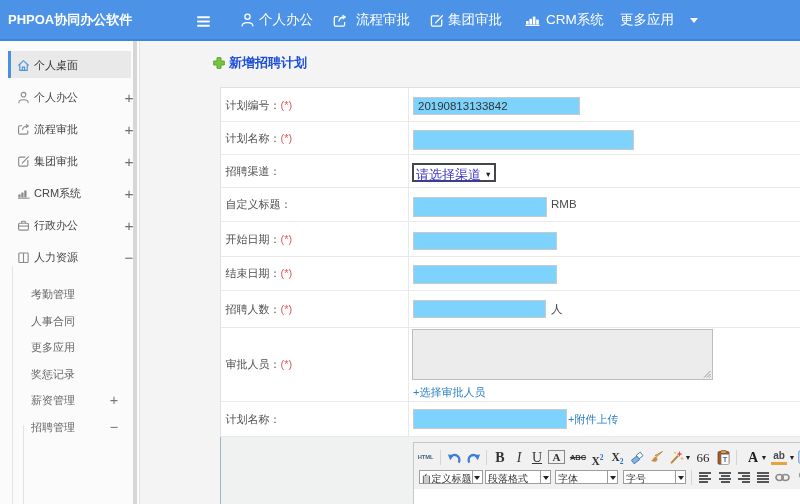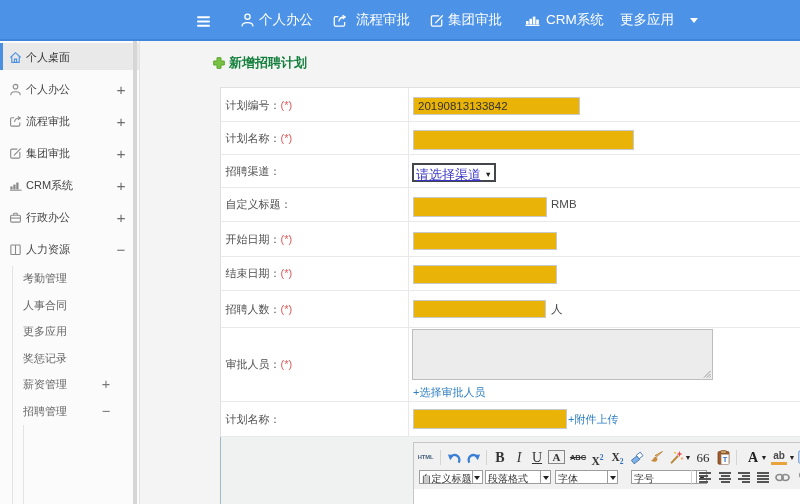--- a/index.html
+++ b/index.html
@@ -6,46 +6,46 @@
 body{width:800px;height:504px;overflow:hidden;position:relative;font-family:"Liberation Sans",sans-serif;background:#f4f4f4}
 .abs{position:absolute}
 
 #nav{position:absolute;left:0;top:0;width:800px;height:39px;background:#4c93e8;border-bottom:2px solid #3f85d9;z-index:5}
 #nav .logo{position:absolute;left:8px;top:0;height:39px;line-height:39px;color:#fff;font-size:13px;font-weight:bold}
 #nav .mi{position:absolute;top:0;height:39px;line-height:39px;color:#fff;font-size:13.5px}
 #nav svg{position:absolute;top:14px}
 
 #side{position:absolute;left:0;top:41px;width:140px;height:463px;background:#fbfbfb;border-right:1px solid #e3e3e3;box-sizing:border-box;z-index:4}
 #side .sb{position:absolute;left:132.5px;top:0;width:4.5px;height:463px;background:#d6d6d6}
-#side ul{list-style:none;margin:0;padding:0}
+#side ul{list-style:none;margin:8px;padding:0}
 ul.m1{padding-top:1px}
 ul.m1 li{height:32px;position:relative;font-size:11px;color:#444}
 ul.m1 li svg{position:absolute;left:8.5px;top:50%;margin-top:-6.5px}
 ul.m1 li .t{position:absolute;left:26px;top:50%;margin-top:-7px;line-height:14px}
 ul.m1 li .pm{position:absolute;left:114px;width:14px;text-align:center;top:50%;margin-top:-8.5px;font-size:15.5px;color:#6e6e6e;font-weight:400;line-height:17px}
 li.sel .bg{position:absolute;left:0;top:2px;bottom:3px;right:0;background:#e9e9e9;border-left:3px solid #4a90e2}
 li.sel .t{color:#333}
 ul.m2 li{height:26.5px;position:relative;font-size:11px;color:#666}
 ul.m2 li .t{position:absolute;left:23px;top:50%;margin-top:-7px;line-height:14px}
 ul.m2 li .pm{position:absolute;left:100px;width:12px;text-align:center;top:50%;margin-top:-8px;font-size:14.5px;color:#777;line-height:16px}
 ul.m3 li{height:27px;position:relative;font-size:11px;color:#707070}
 ul.m3 li .t{position:absolute;left:36px;top:50%;margin-top:-7px;line-height:14px}
 .g1{position:absolute;left:11.5px;top:225px;bottom:0;width:1px;background:#e4e4e4}
 .g2{position:absolute;left:22.5px;top:384px;bottom:0;width:1px;background:#e4e4e4}
 
 #main{position:absolute;left:141px;top:41px;width:659px;height:463px;background:#f4f4f4}
 #hdr{position:absolute;left:72px;top:14px;height:16px}
-#hdr .tt{position:absolute;left:16px;top:-1.5px;font-size:13px;font-weight:bold;color:#15803d;white-space:nowrap}
+#hdr .tt{position:absolute;left:16px;top:-1.5px;font-size:13px;font-weight:bold;color:#1d4ed8;white-space:nowrap}
 
 #tbl{position:absolute;left:79px;top:46px;width:600px;background:#fff;border-left:1px solid #e0e0e0;border-top:1px solid #e0e0e0;box-sizing:border-box}
 #tbl .vl{position:absolute;left:187px;top:0;height:348.5px;width:1px;background:#e9e9e9;z-index:1}
 .r{position:relative;border-bottom:1px solid #e9e9e9;box-sizing:border-box}
 .lab{position:absolute;left:4.5px;top:50%;transform:translateY(-50%);font-size:11px;color:#4f4f4f;white-space:nowrap}
 .req{color:#e05a5a}
-.ip{position:absolute;left:192px;border:1px solid #c9c9c9;background:#eab308;box-sizing:border-box;font-size:11.5px;color:#333;line-height:16px;padding-left:4px}
+.ip{position:absolute;left:192px;border:1px solid #c9c9c9;background:#7dd3fc;box-sizing:border-box;font-size:11.5px;color:#333;line-height:16px;padding-left:4px}
 .unit{position:absolute;left:330px;top:50%;transform:translateY(-50%);font-size:11.5px;color:#4a4a4a}
 .lnk{font-size:11px;color:#2d7fc1;white-space:nowrap}
 
 .sel3{position:absolute;left:191px;top:8px;width:84px;height:18.5px;border:2px solid #43474c;background:#fff;box-sizing:border-box}
 .sel3 .st{position:absolute;left:2px;top:0.5px;font-size:13px;color:#3a35c6;text-decoration:underline;white-space:nowrap}
 .sel3 .ar{position:absolute;right:2px;top:4.5px;font-size:7.5px;color:#222}
 
 .ta{position:absolute;left:191px;top:1.5px;width:301px;height:51px;background:#ececec;border:1px solid #bdbdbd;box-sizing:border-box}
 
 #ed{position:absolute;left:192px;top:5.5px;width:420px;height:200px;border:1px solid #c6c6c6;background:#fff;box-sizing:border-box}
@@ -57,20 +57,21 @@
 .kdd{position:absolute;top:0;height:14px;border:1px solid #9d9d9d;background:#fff;box-sizing:border-box}
 .kdd .kt{position:absolute;left:2px;top:1px;font-size:10px;color:#333;white-space:nowrap}
 .kdd .ka{position:absolute;right:0;top:0;bottom:0;width:9px;border-left:1px solid #9d9d9d;background:#fff}
 .kdd .ka:after{content:"";position:absolute;left:1.5px;top:4.5px;border:3px solid transparent;border-top:4px solid #222}
 .ai{position:absolute;top:2px;width:12px;height:11px}
 </style>
 </head>
 <body>
 
 <div id="nav">
+  <div class="logo">PHPOA协同办公软件</div>
 
   <svg style="left:197px;top:16px" width="13" height="11" viewBox="0 0 13 11">
       <g fill="#fff">
         <rect x="0" y="0.3" width="13" height="2" rx="1"></rect>
         <rect x="0" y="4.5" width="13" height="2" rx="1"></rect>
         <rect x="0" y="8.7" width="13" height="2" rx="1"></rect>
       </g>
     </svg>
 
   <svg style="left:241px;top:13px" width="13" height="14" viewBox="0 0 12 13">
@@ -341,21 +342,21 @@
               <span class="ka"></span>
             </div>
           <div class="kdd" style="left:71px;width:66px">
               <span class="kt">段落格式</span>
               <span class="ka"></span>
             </div>
           <div class="kdd" style="left:141px;width:63px">
               <span class="kt">字体</span>
               <span class="ka"></span>
             </div>
-          <div class="kdd" style="left:217px;width:76px">
+          <div class="kdd" style="left:209px;width:63px">
               <span class="kt">字号</span>
               <span class="ka"></span>
             </div>
           <span class="tsep" style="left:277px;top:0"></span>
             <svg class="ai" style="left:285px" viewBox="0 0 12 11">
               <g fill="#555">
                 <rect x="0" y="0" width="12" height="2"></rect>
                 <rect x="0" y="3" width="9" height="2"></rect>
                 <rect x="0" y="6" width="12" height="2"></rect>
                 <rect x="0" y="9" width="9" height="2"></rect>

